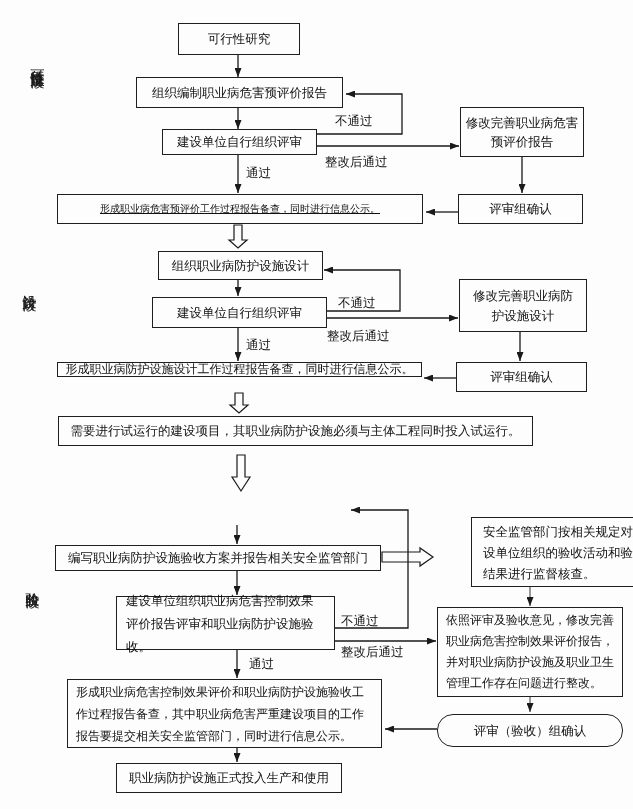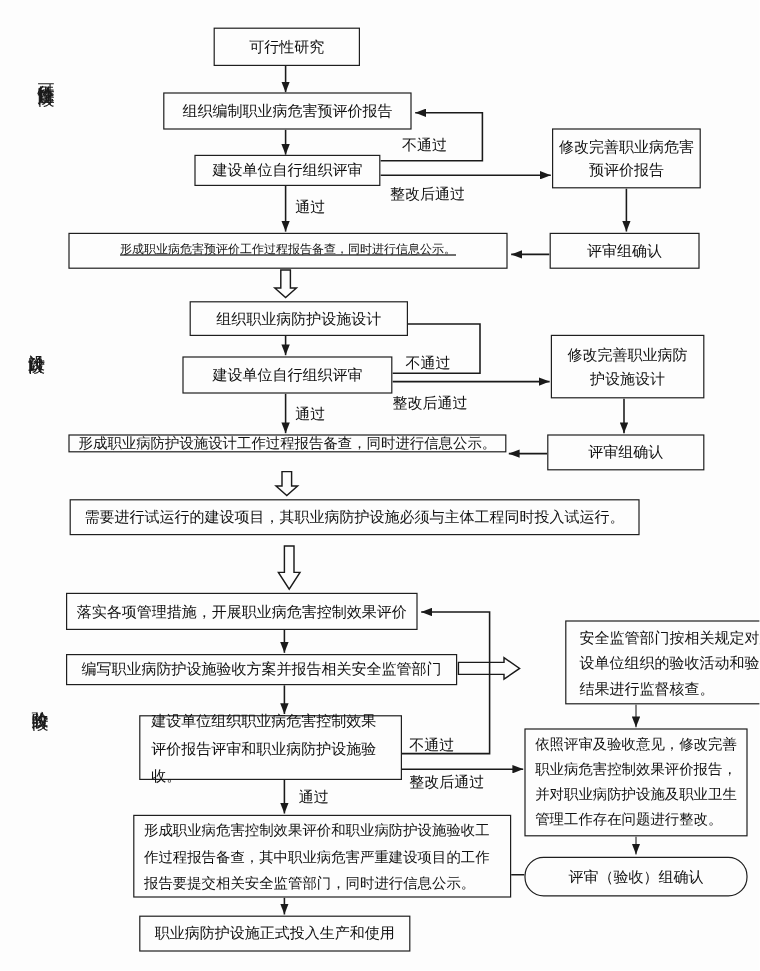--- a/index.html
+++ b/index.html
@@ -86,37 +86,36 @@
   <div class="box single" style="left:136px;top:77px;width:207px;height:31px;">组织编制职业病危害预评价报告</div>
   <div class="box single" style="left:162px;top:129px;width:155px;height:26px;">建设单位自行组织评审</div>
   <div class="box" style="left:460px;top:107px;width:124px;height:50px;padding:2px 0;">修改完善职业病危害预评价报告</div>
   <div class="box single" style="left:57px;top:194px;width:366px;height:30px;font-size:10px;text-decoration:underline;">形成职业病危害预评价工作过程报告备查，同时进行信息公示。</div>
   <div class="box single" style="left:458px;top:194px;width:125px;height:30px;">评审组确认</div>
 
   <div class="edge-label" style="left:335px;top:113px;">不通过</div>
   <div class="edge-label" style="left:325px;top:154px;">整改后通过</div>
   <div class="edge-label" style="left:246px;top:165px;">通过</div>
 
-  <div class="box single" style="left:158px;top:251px;width:182px;height:29px;">组织职业病防护设施设计</div>
+  <div class="box single" style="left:158px;top:251px;width:165px;height:29px;">组织职业病防护设施设计</div>
   <div class="box single" style="left:152px;top:297px;width:175px;height:31px;">建设单位自行组织评审</div>
   <div class="box" style="left:459px;top:279px;width:128px;height:53px;padding:2px 10px;">修改完善职业病防护设施设计</div>
   <div class="box single" style="left:57px;top:362px;width:365px;height:15px;font-size:12px;">形成职业病防护设施设计工作过程报告备查，同时进行信息公示。</div>
   <div class="box single" style="left:456px;top:362px;width:131px;height:30px;">评审组确认</div>
   <div class="box single" style="left:58px;top:416px;width:475px;height:30px;">需要进行试运行的建设项目，其职业病防护设施必须与主体工程同时投入试运行。</div>
 
   <div class="edge-label" style="left:338px;top:295px;">不通过</div>
   <div class="edge-label" style="left:327px;top:328px;">整改后通过</div>
   <div class="edge-label" style="left:246px;top:337px;">通过</div>
 
-  <div class="box single" style="left:55px;top:494px;width:293px;height:31px;">落实各项管理措施，开展职业病危害控制效果评价</div>
   <div class="box single" style="left:55px;top:545px;width:326px;height:26px;">编写职业病防护设施验收方案并报告相关安全监管部门</div>
   <div class="box multi" style="left:435px;top:517px;width:187px;height:70px;padding:4px 11px;line-height:21px;margin-left:36px;">安全监管部门按相关规定对建设单位组织的验收活动和验收结果进行监督核查。</div>
   <div class="box multi" style="left:116px;top:596px;width:219px;height:54px;padding:4px 9px;line-height:23px;">建设单位组织职业病危害控制效果评价报告评审和职业病防护设施验收。</div>
   <div class="box multi" style="left:437px;top:607px;width:186px;height:90px;padding:4px 8px;line-height:21px;font-size:12px;">依照评审及验收意见，修改完善职业病危害控制效果评价报告，并对职业病防护设施及职业卫生管理工作存在问题进行整改。</div>
-  <div class="box multi" style="left:67px;top:679px;width:315px;height:69px;padding:4px 8px;line-height:22px;font-size:12px;margin-left:44px;">形成职业病危害控制效果评价和职业病防护设施验收工作过程报告备查，其中职业病危害严重建设项目的工作报告要提交相关安全监管部门，同时进行信息公示。</div>
+  <div class="box multi" style="left:67px;top:679px;width:315px;height:69px;padding:4px 8px;line-height:22px;font-size:12px;">形成职业病危害控制效果评价和职业病防护设施验收工作过程报告备查，其中职业病危害严重建设项目的工作报告要提交相关安全监管部门，同时进行信息公示。</div>
   <div class="box single" style="left:437px;top:714px;width:186px;height:33px;border-radius:16px;">评审（验收）组确认</div>
   <div class="box single" style="left:116px;top:763px;width:226px;height:30px;">职业病防护设施正式投入生产和使用</div>
 
   <div class="edge-label" style="left:341px;top:613px;">不通过</div>
   <div class="edge-label" style="left:341px;top:644px;">整改后通过</div>
   <div class="edge-label" style="left:249px;top:656px;">通过</div>
 
 </div>
 
 </body></html>

